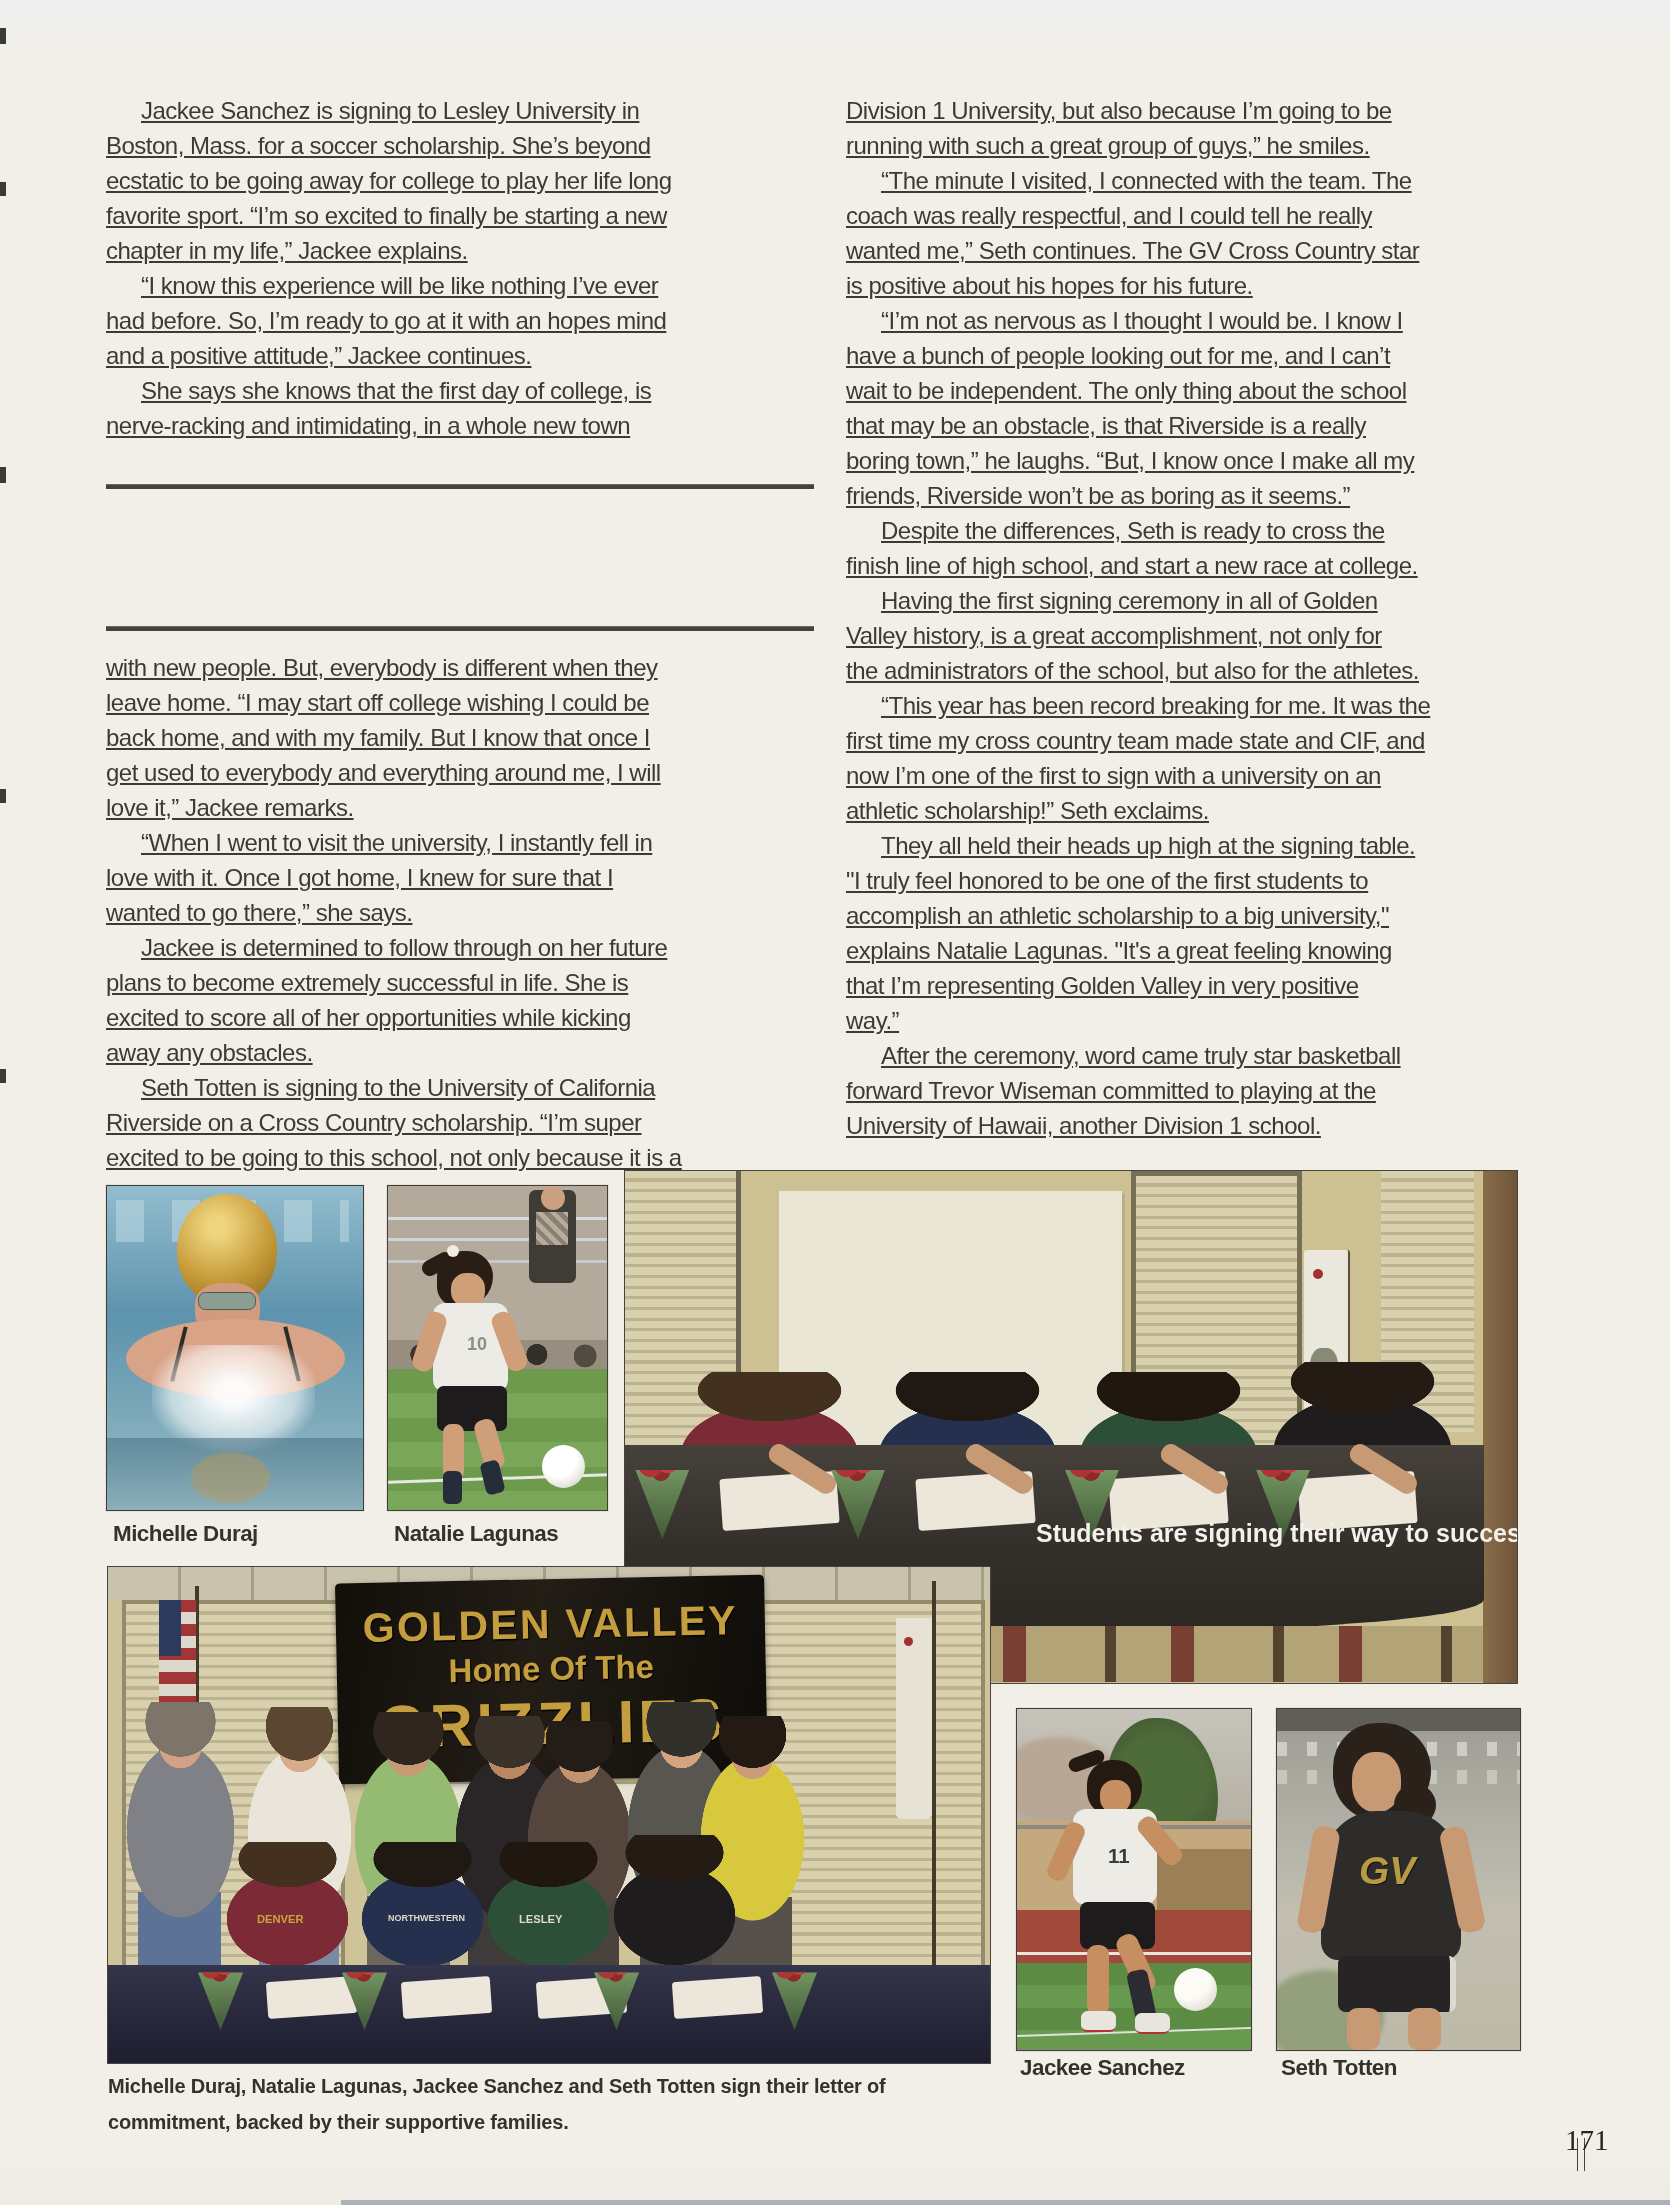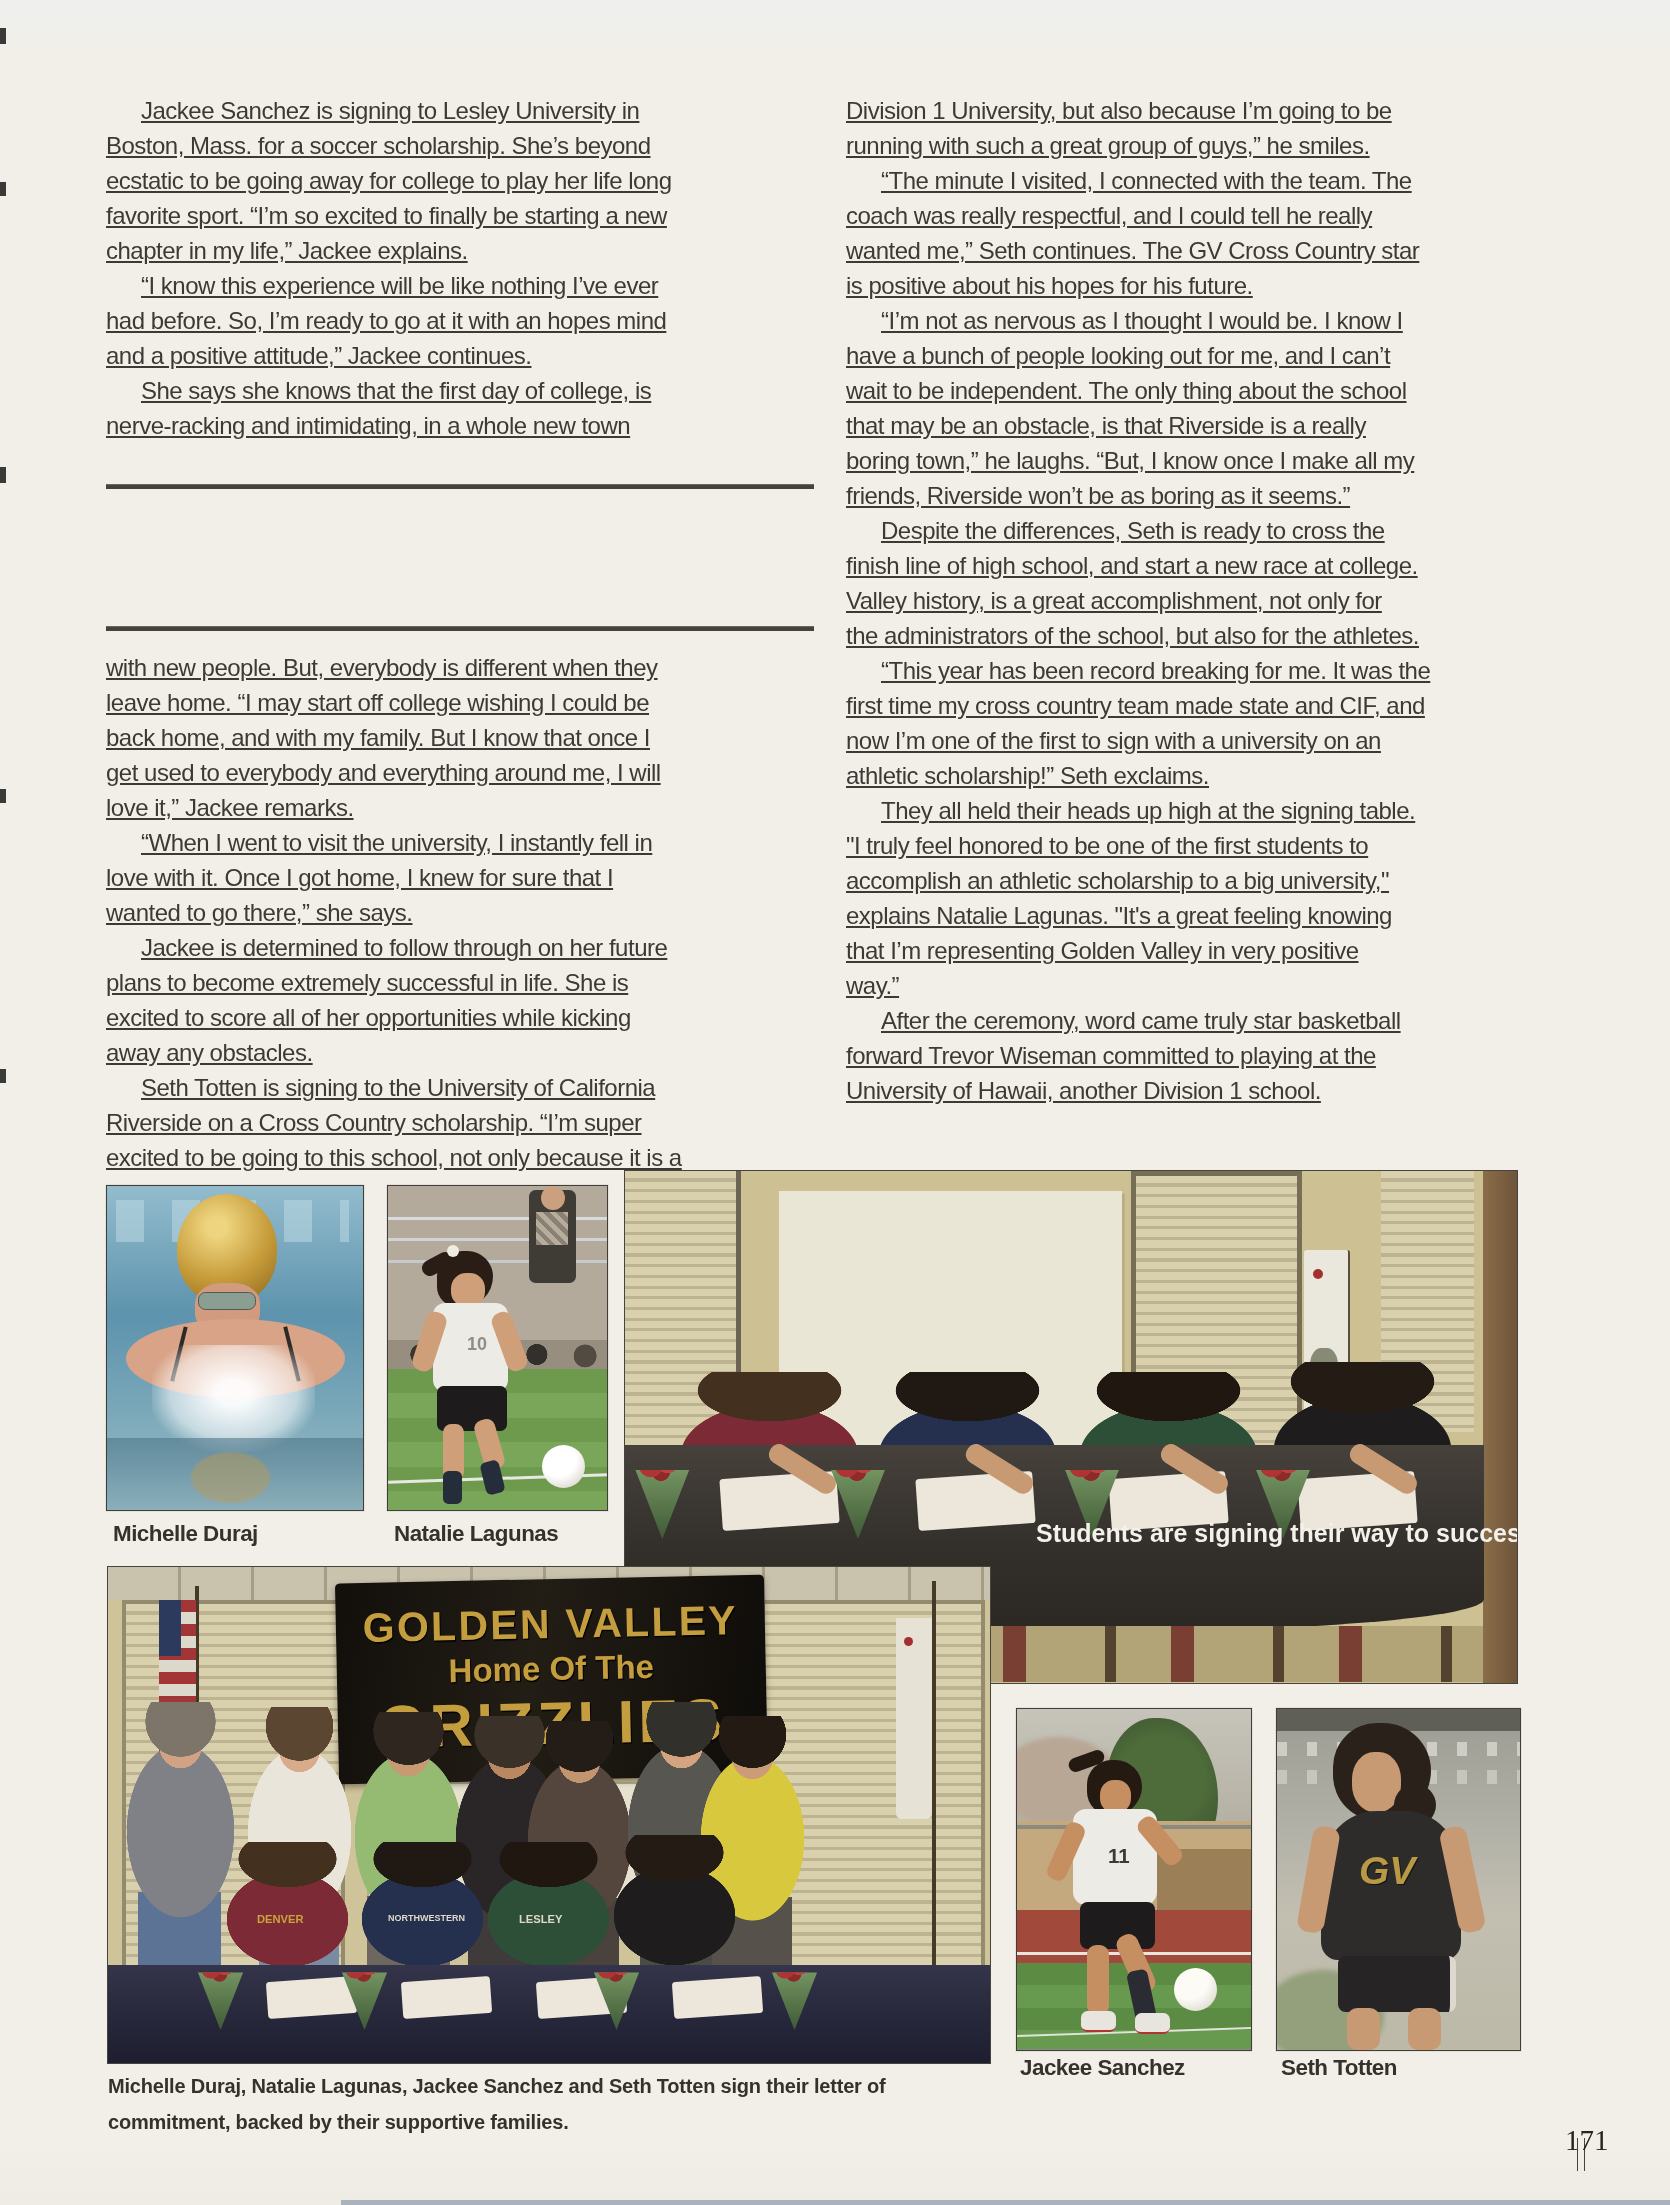--- a/index.html
+++ b/index.html
@@ -101,20 +101,21 @@
       <div class="bodyline">wanted me,” Seth continues. The GV Cross Country star</div>
       <div class="bodyline">is positive about his hopes for his future.</div>
       <div class="bodyline indent">“I’m not as nervous as I thought I would be. I know I</div>
       <div class="bodyline">have a bunch of people looking out for me, and I can’t</div>
       <div class="bodyline">wait to be independent. The only thing about the school</div>
       <div class="bodyline">that may be an obstacle, is that Riverside is a really</div>
       <div class="bodyline">boring town,” he laughs. “But, I know once I make all my</div>
       <div class="bodyline">friends, Riverside won’t be as boring as it seems.”</div>
       <div class="bodyline indent">Despite the differences, Seth is ready to cross the</div>
       <div class="bodyline">finish line of high school, and start a new race at college.</div>
+      <div class="bodyline indent">Having the first signing ceremony in all of Golden</div>
       <div class="bodyline">Valley history, is a great accomplishment, not only for</div>
       <div class="bodyline">the administrators of the school, but also for the athletes.</div>
       <div class="bodyline indent">“This year has been record breaking for me. It was the</div>
       <div class="bodyline">first time my cross country team made state and CIF, and</div>
       <div class="bodyline">now I’m one of the first to sign with a university on an</div>
       <div class="bodyline">athletic scholarship!” Seth exclaims.</div>
       <div class="bodyline indent">They all held their heads up high at the signing table.</div>
       <div class="bodyline">"I truly feel honored to be one of the first students to</div>
       <div class="bodyline">accomplish an athletic scholarship to a big university,"</div>
       <div class="bodyline">explains Natalie Lagunas. "It's a great feeling knowing</div>

